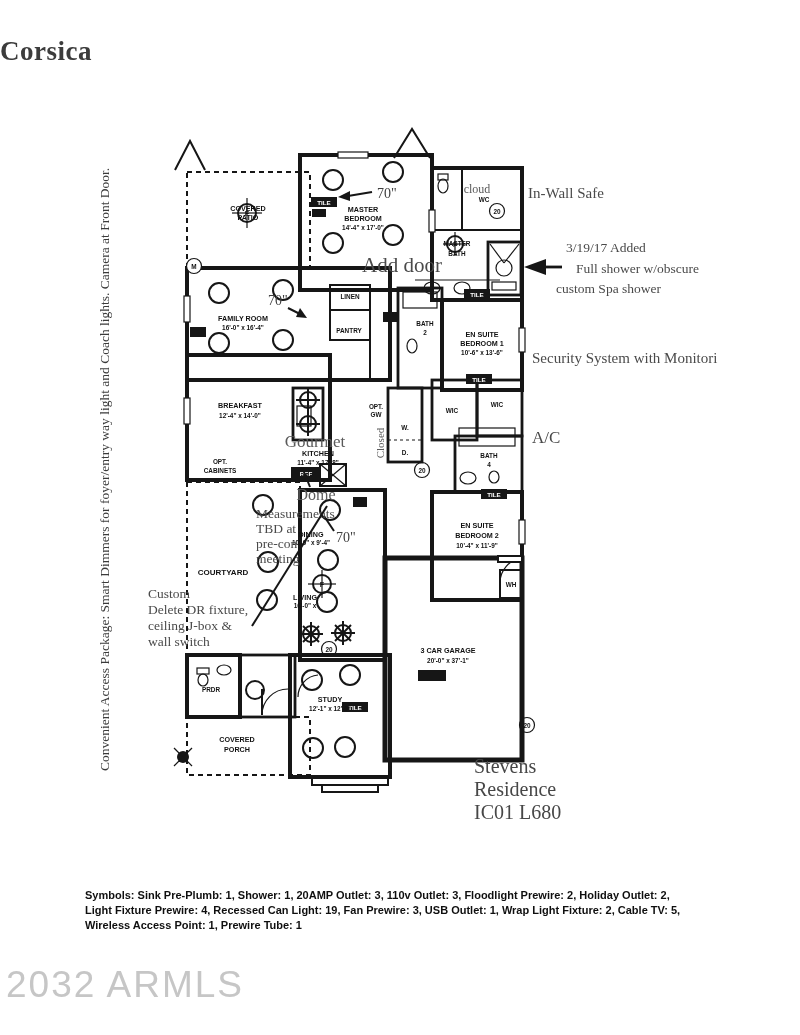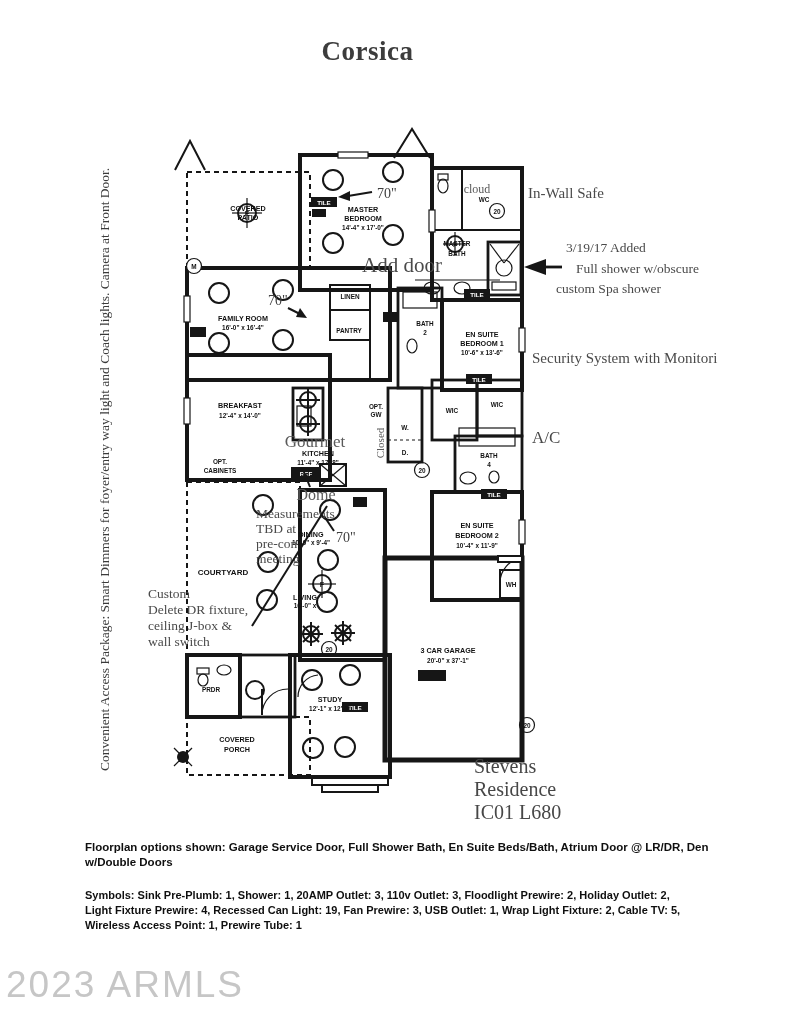--- a/index.html
+++ b/index.html
@@ -1,19 +1,19 @@
 <!DOCTYPE html>
 <html><head>
 <meta charset="utf-8">
 <style>
   *{margin:0;padding:0;box-sizing:border-box}
   html,body{width:800px;height:1035px;background:#fff}
   body{position:relative;overflow:hidden;font-family:"Liberation Serif",serif}
   .page{position:absolute;inset:0;background:#fff}
-  .title{position:absolute;left:0;top:36px;width:735px;text-align:center;
+  .title{position:absolute;left:0;top:36px;width:735px;
          font-size:27px;font-weight:bold;color:#3c3c3c;letter-spacing:.5px}
   .side-note{position:absolute;left:-178px;top:476px;width:570px;height:20px;text-align:center;
          font-size:13.5px;color:#3a3a3a;transform:rotate(-90deg);white-space:nowrap}
   .plan-svg{position:absolute;left:0;top:0}
   .options{position:absolute;left:85px;top:840px;width:628px;
          font-family:"Liberation Sans",sans-serif;font-weight:bold;font-size:11.5px;color:#0f0f0f;line-height:1.3}
   .symbols{position:absolute;left:85px;top:888px;width:600px;
          font-family:"Liberation Sans",sans-serif;font-weight:bold;font-size:11px;color:#0f0f0f;line-height:1.35}
   .watermark{position:absolute;left:6px;top:964px;font-family:"Liberation Sans",sans-serif;
          font-size:37px;color:#c6c6c6;letter-spacing:2px}
@@ -397,16 +397,15 @@
       <line class="w w2" x1="252" y1="626" x2="327" y2="506"></line>
     </g>
 
     <g>
       <text class="ann" style="font-size:20px;fill:#474747" x="474" y="773">Stevens</text>
       <text class="ann" style="font-size:20px;fill:#474747" x="474" y="796">Residence</text>
       <text class="ann" style="font-size:20px;fill:#474747" x="474" y="819">IC01 L680</text>
     </g>
   </svg>
 
-  <div class="options">Floorplan options shown: Garage Service Door,  Full Shower Bath,  En Suite Beds/Bath,  Atrium Door @ LR/DR, Den w/Double Doors</div>
   <div class="symbols">Symbols: Sink Pre-Plumb: 1,  Shower: 1,  20AMP Outlet: 3,  110v Outlet: 3,  Floodlight Prewire: 2,  Holiday Outlet: 2,  Light Fixture Prewire: 4, Recessed Can Light: 19,  Fan Prewire: 3,  USB Outlet: 1,  Wrap Light Fixture: 2,  Cable TV: 5,  Wireless Access Point: 1,  Prewire Tube: 1</div>
-  <div class="watermark">2023 ARMLS</div>
+  <div class="watermark">2032 ARMLS</div>
 </div>
 
 </body></html>

